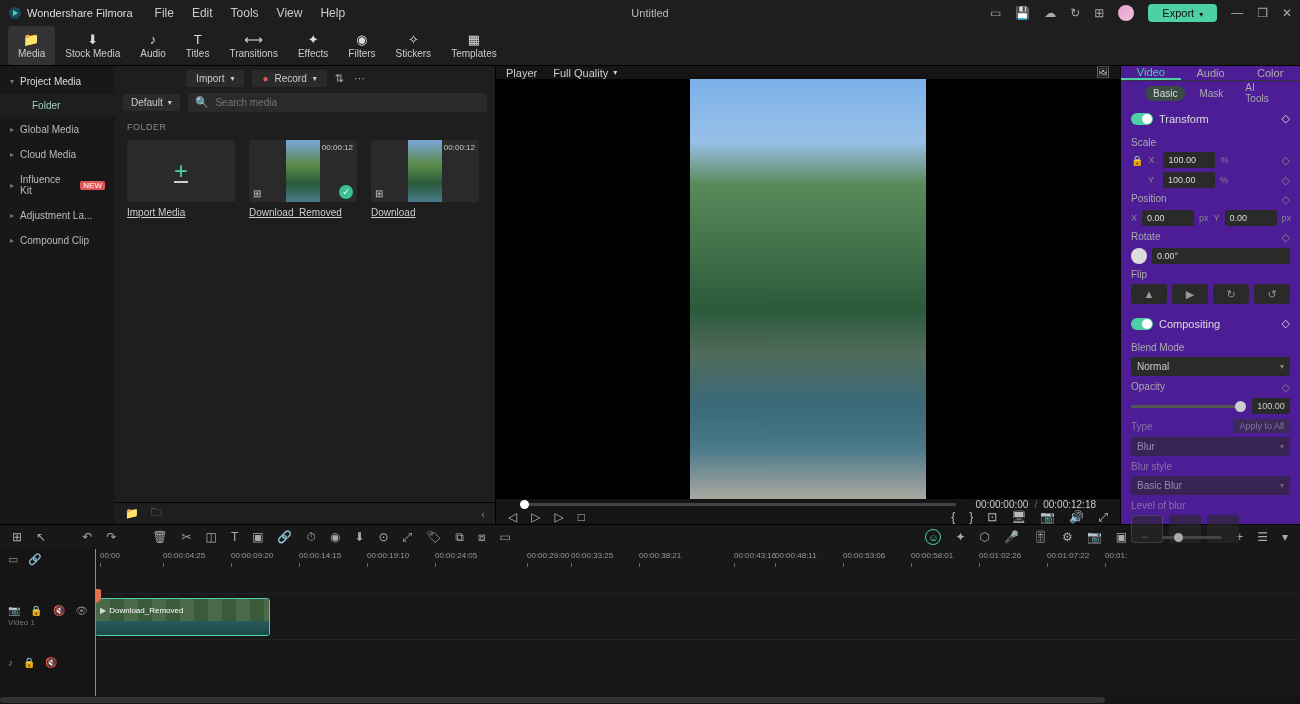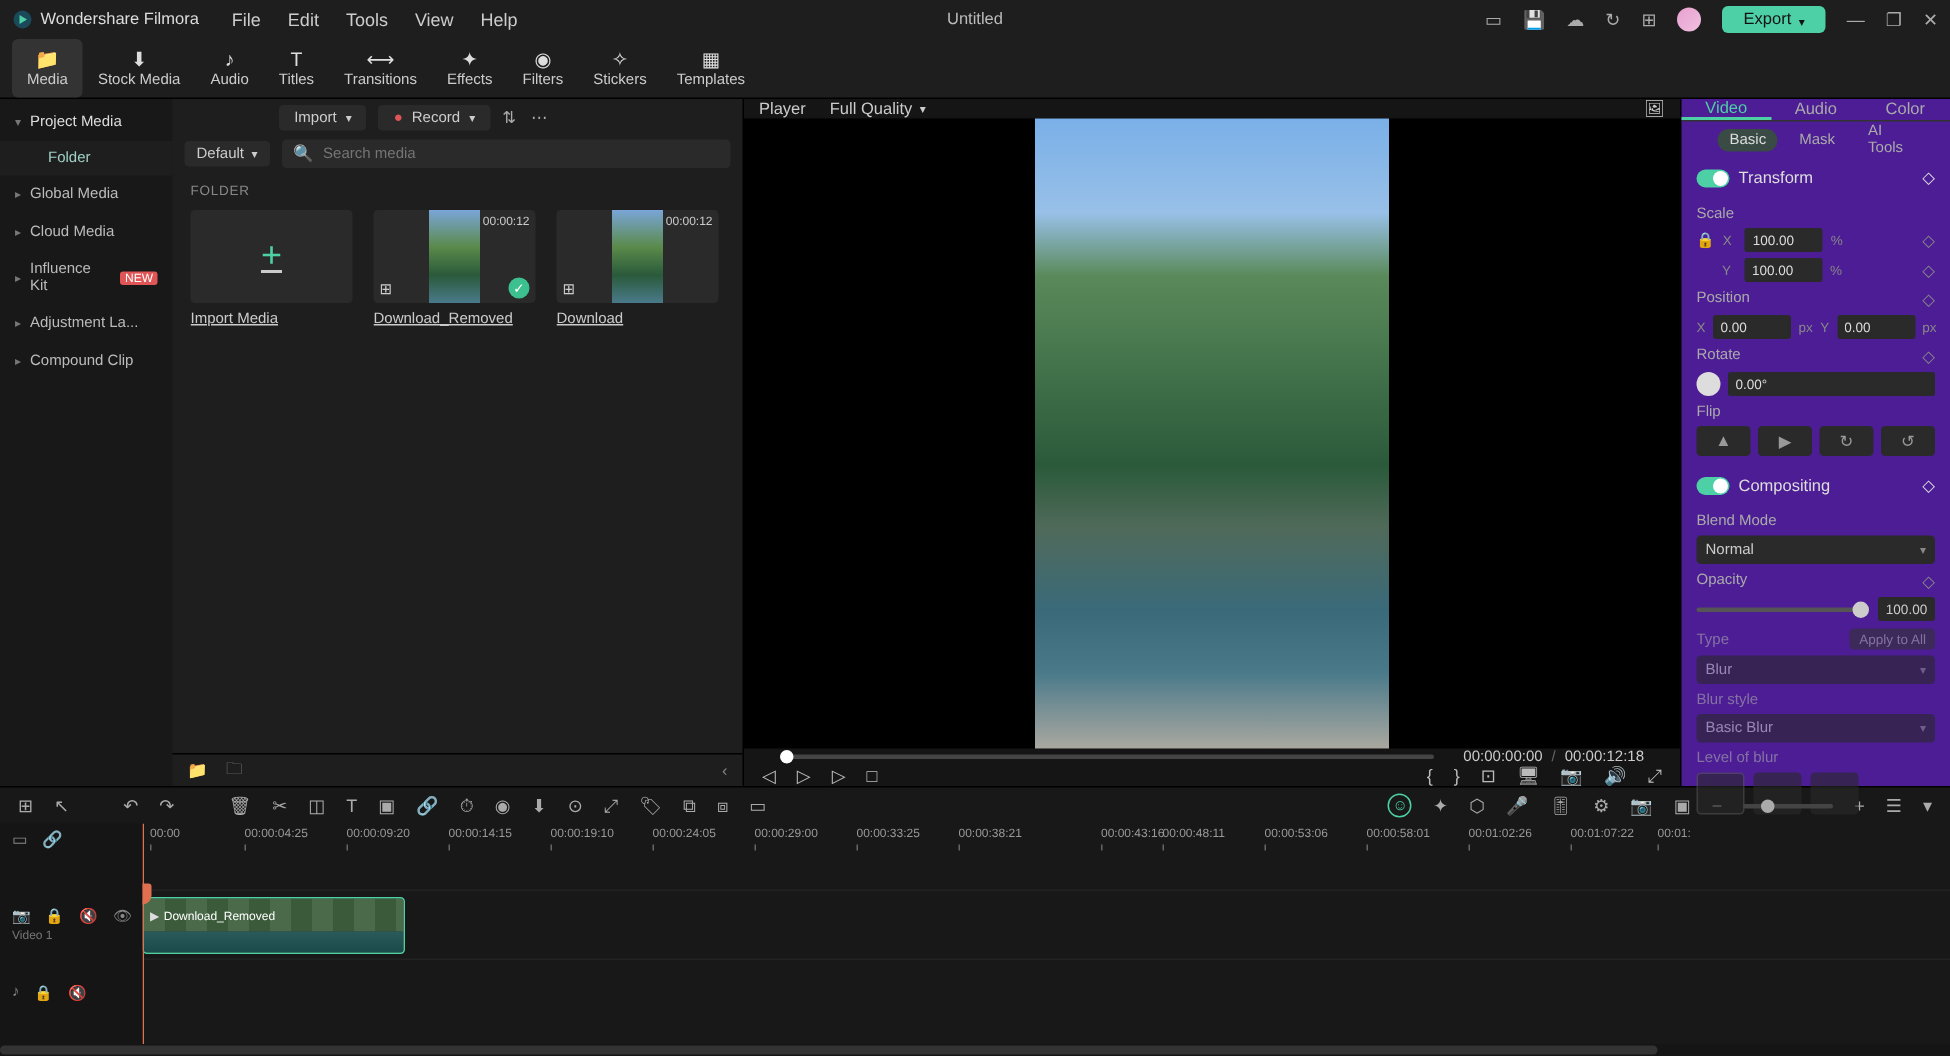--- a/index.html
+++ b/index.html
@@ -509,21 +509,21 @@
       </div>
     </div>
     <div class="tl-right">
       <div class="ruler">
         <div class="tick" style="left:5px">00:00</div>
         <div class="tick" style="left:68px">00:00:04:25</div>
         <div class="tick" style="left:136px">00:00:09:20</div>
         <div class="tick" style="left:204px">00:00:14:15</div>
         <div class="tick" style="left:272px">00:00:19:10</div>
         <div class="tick" style="left:340px">00:00:24:05</div>
-        <div class="tick" style="left:408px">00:00:29:00</div>
+        <div class="tick" style="left:432px">00:00:29:00</div>
         <div class="tick" style="left:476px">00:00:33:25</div>
         <div class="tick" style="left:544px">00:00:38:21</div>
         <div class="tick" style="left:639px">00:00:43:16</div>
         <div class="tick" style="left:680px">00:00:48:11</div>
         <div class="tick" style="left:748px">00:00:53:06</div>
         <div class="tick" style="left:816px">00:00:58:01</div>
         <div class="tick" style="left:884px">00:01:02:26</div>
         <div class="tick" style="left:952px">00:01:07:22</div>
         <div class="tick" style="left:1010px">00:01:</div>
       </div>

